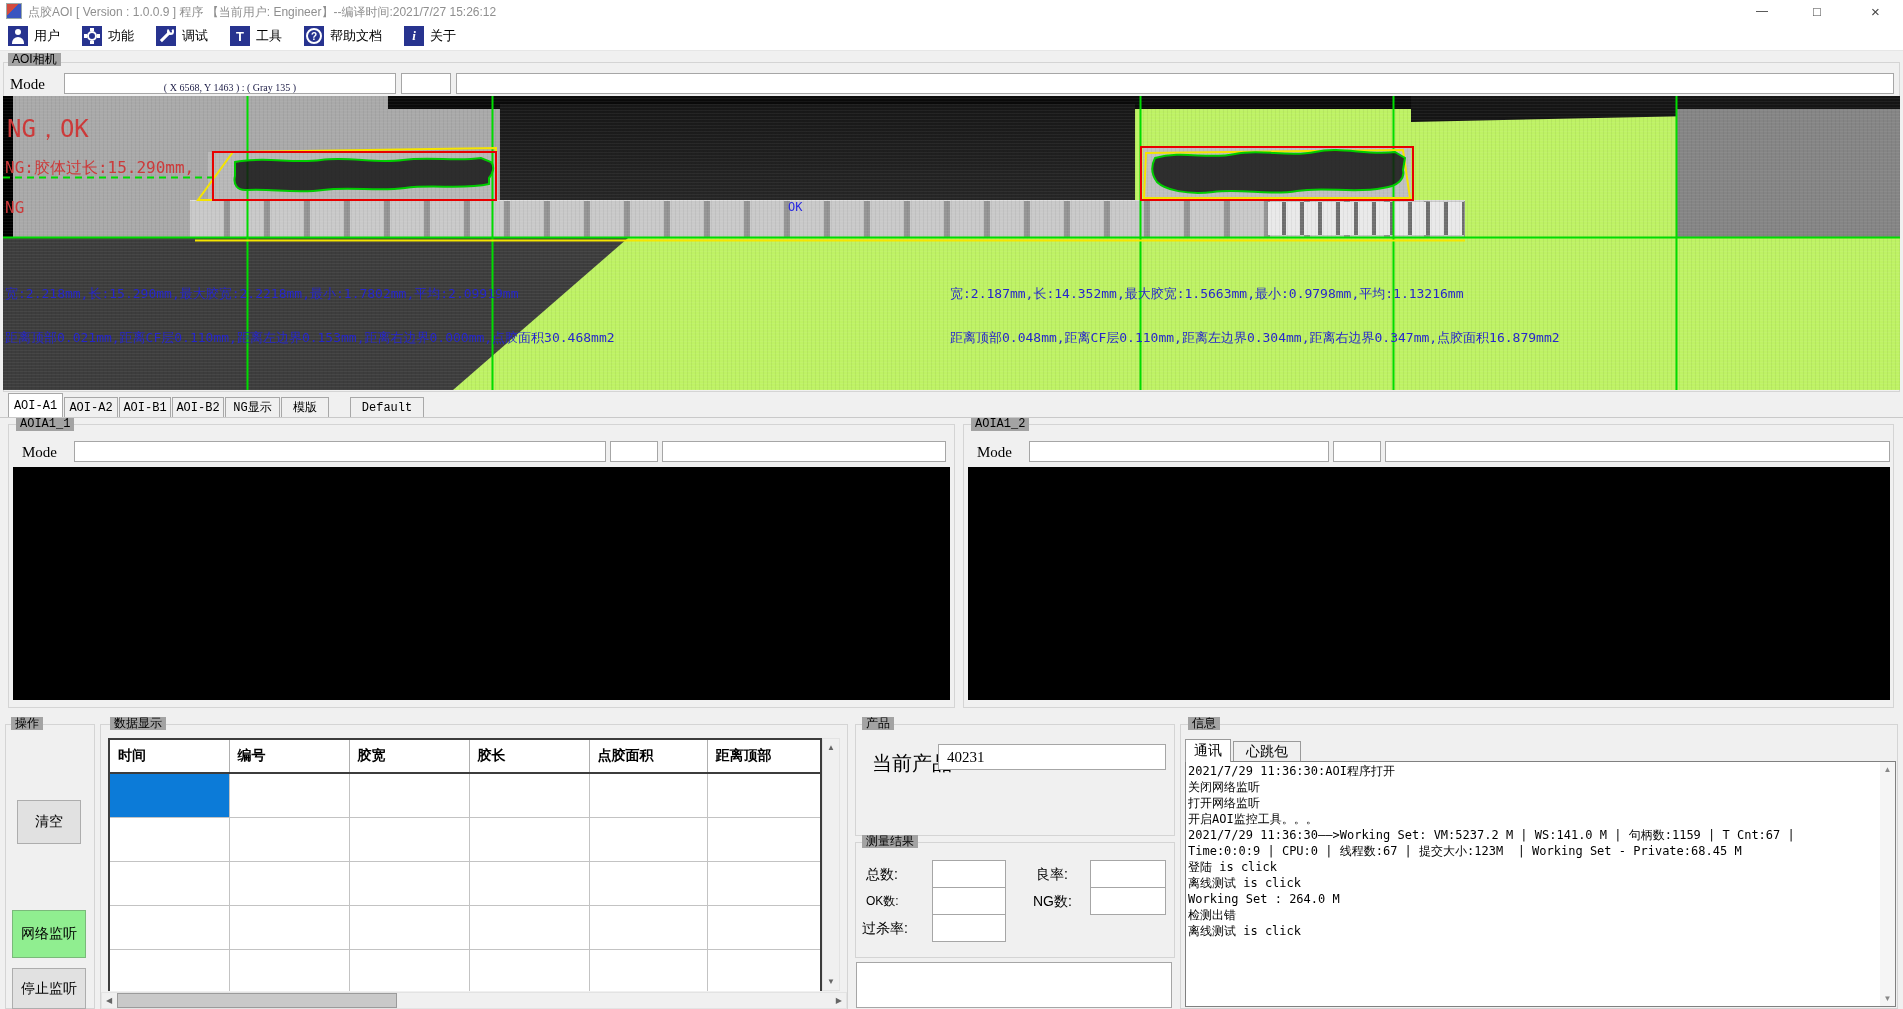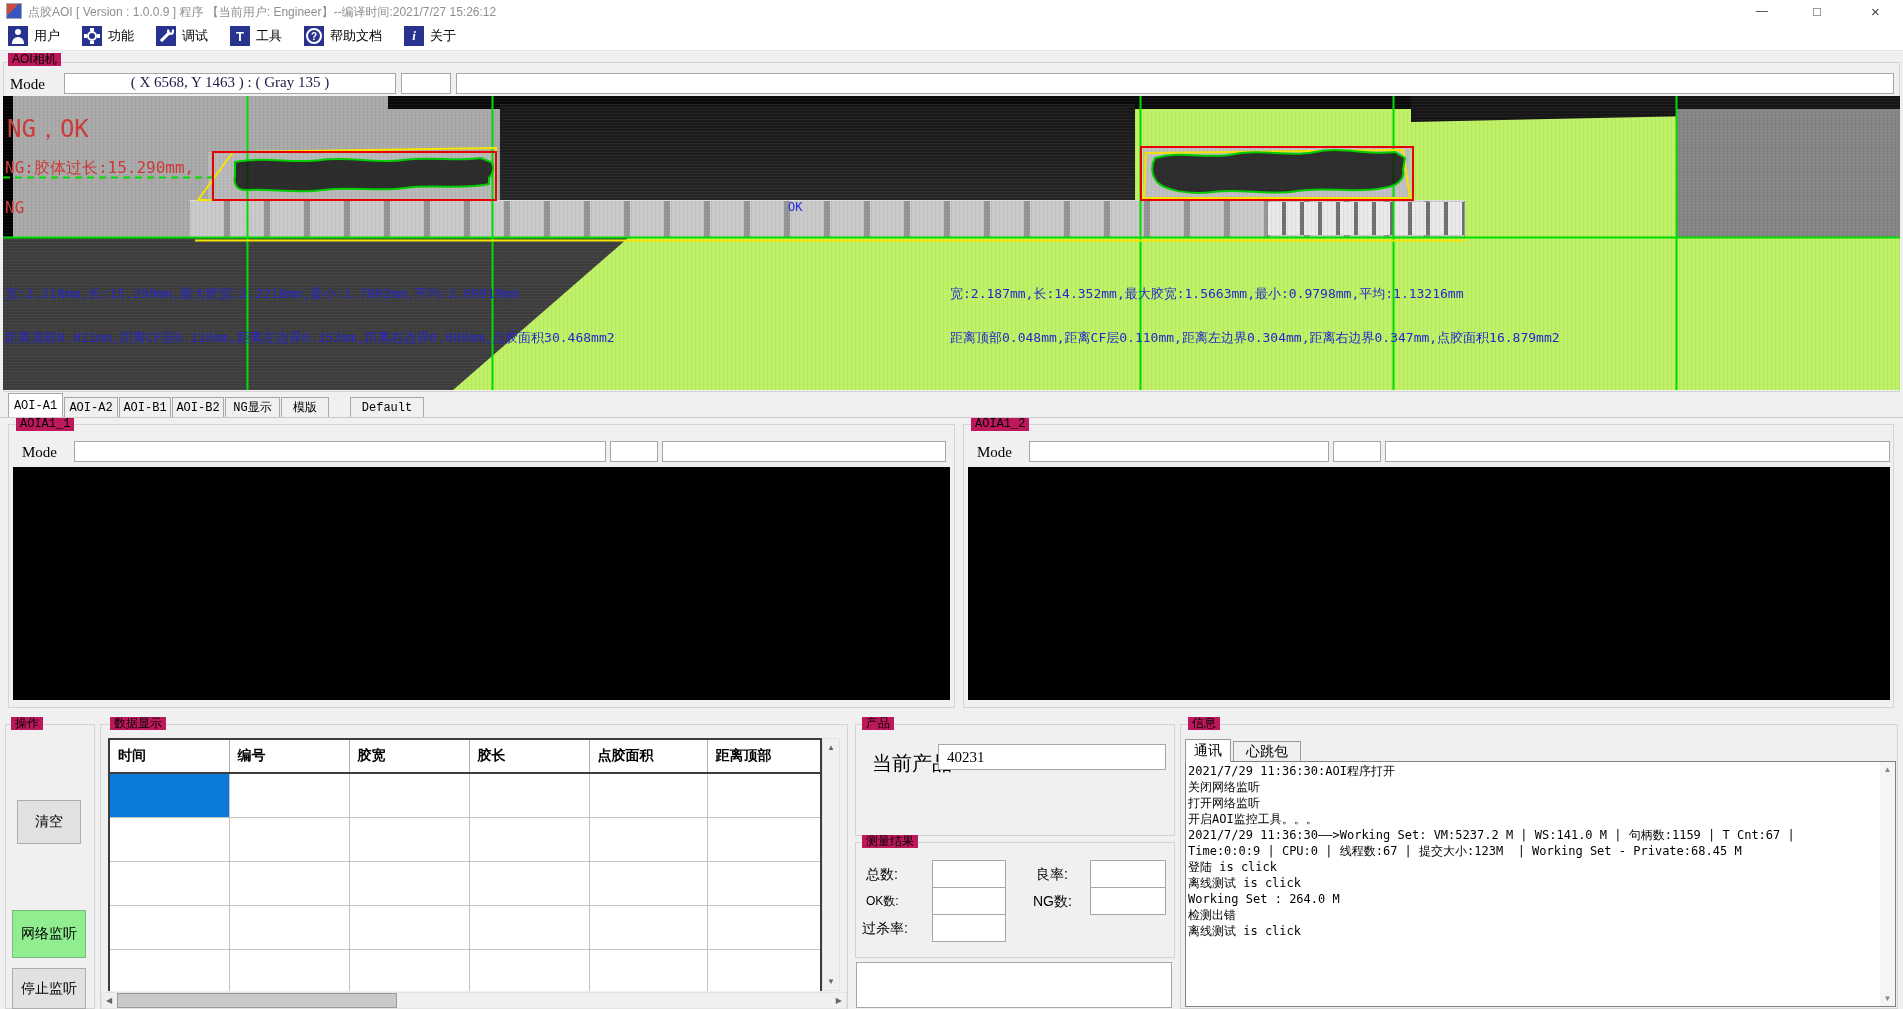--- a/index.html
+++ b/index.html
@@ -1,21 +1,21 @@
 <!DOCTYPE html>
 <html><head>
 <meta charset="utf-8">
 <style>
   html,body{margin:0;padding:0;background:#dcdcdc}
   #app{position:relative;width:1903px;height:1009px;background:#f0f0f0;overflow:hidden;
        font-family:"Liberation Sans","DejaVu Sans",sans-serif;font-size:13px;color:#000}
   .abs{position:absolute}
   .field{position:absolute;background:#fff;border:1px solid #a6a6a6;box-sizing:border-box}
   .gbox{position:absolute;border:1px solid #d4d4d4;box-sizing:border-box}
-  .glabel{position:absolute;background:#be185d;padding:0 4px;font-size:12px;line-height:13px;white-space:nowrap}
+  .glabel{position:absolute;background:#a3a3a3;padding:0 4px;font-size:12px;line-height:13px;white-space:nowrap}
   .btn{position:absolute;background:#e1e1e1;border:1px solid #adadad;display:flex;align-items:center;justify-content:center;font-size:14px;box-sizing:border-box;cursor:default}
   .btn.green{background:#90ee90;border-color:#7ab97a}
   .mode{position:absolute;display:flex;align-items:center;gap:18px;font-family:"Liberation Serif",serif;font-size:15px}
   .mode .dar{font-size:8px;color:#222;line-height:8px}
   .vtab{position:absolute;top:397px;height:20px;background:#f0f0f0;border:1px solid #a8a8a8;border-bottom:none;
         display:flex;align-items:center;justify-content:center;font-family:"Liberation Mono","DejaVu Sans Mono",monospace;font-size:12px;box-sizing:border-box}
   .vtab.active{top:393px;height:24px;background:#fff;z-index:3}
   .itab{position:absolute;background:#f0f0f0;border:1px solid #9a9a9a;border-bottom:none;display:flex;align-items:center;justify-content:center;font-size:14px;box-sizing:border-box}
   .itab.active{background:#fff;z-index:3}
   .wctl{position:absolute;top:0;height:22px;display:flex;align-items:center;justify-content:center;color:#444;font-size:12px}
@@ -99,21 +99,21 @@
     </span>
   </div>
 
   <div class="gbox" style="left:3px;top:62px;width:1897px;height:330px"></div>
   <span class="glabel" style="left:8px;top:53px">AOI相机</span>
 
   <div class="mode" style="left:10px;top:74px;height:20px">
     <span>Mode</span>
       <span class="dar">▼</span>
   </div>
-  <div class="field" style="left:64px;top:73px;width:332px;height:21px;display:flex;align-items:flex-start;justify-content:center;font-family:'Liberation Serif',serif;font-size:15px;color:#1c1c46">
+  <div class="field" style="left:64px;top:73px;width:332px;height:21px;display:flex;align-items:flex-end;justify-content:center;font-family:'Liberation Serif',serif;font-size:10px;color:#1c1c46">
     <span>( X 6568, Y 1463 ) : ( Gray 135 )</span>
   </div>
   <div class="field" style="left:401px;top:73px;width:50px;height:21px"></div>
   <div class="field" style="left:456px;top:73px;width:1438px;height:21px"></div>
 
   <div class="abs" style="left:3px;top:96px;width:1897px;height:294px;background:#bef264;overflow:hidden">
     <div class="abs" style="left:10px;top:0;width:487px;height:141px;background:#a9a9a9"></div>
     <div class="abs" style="left:0;top:0;width:10px;height:232px;background:#000"></div>
     <div class="abs" style="left:385px;top:0;width:1512px;height:13px;background:#0a0a0a"></div>
     <div class="abs" style="left:1408px;top:0;width:489px;height:26px;background:#151515;clip-path:polygon(0 0,100% 0,100% 60%,0 100%)"></div>

